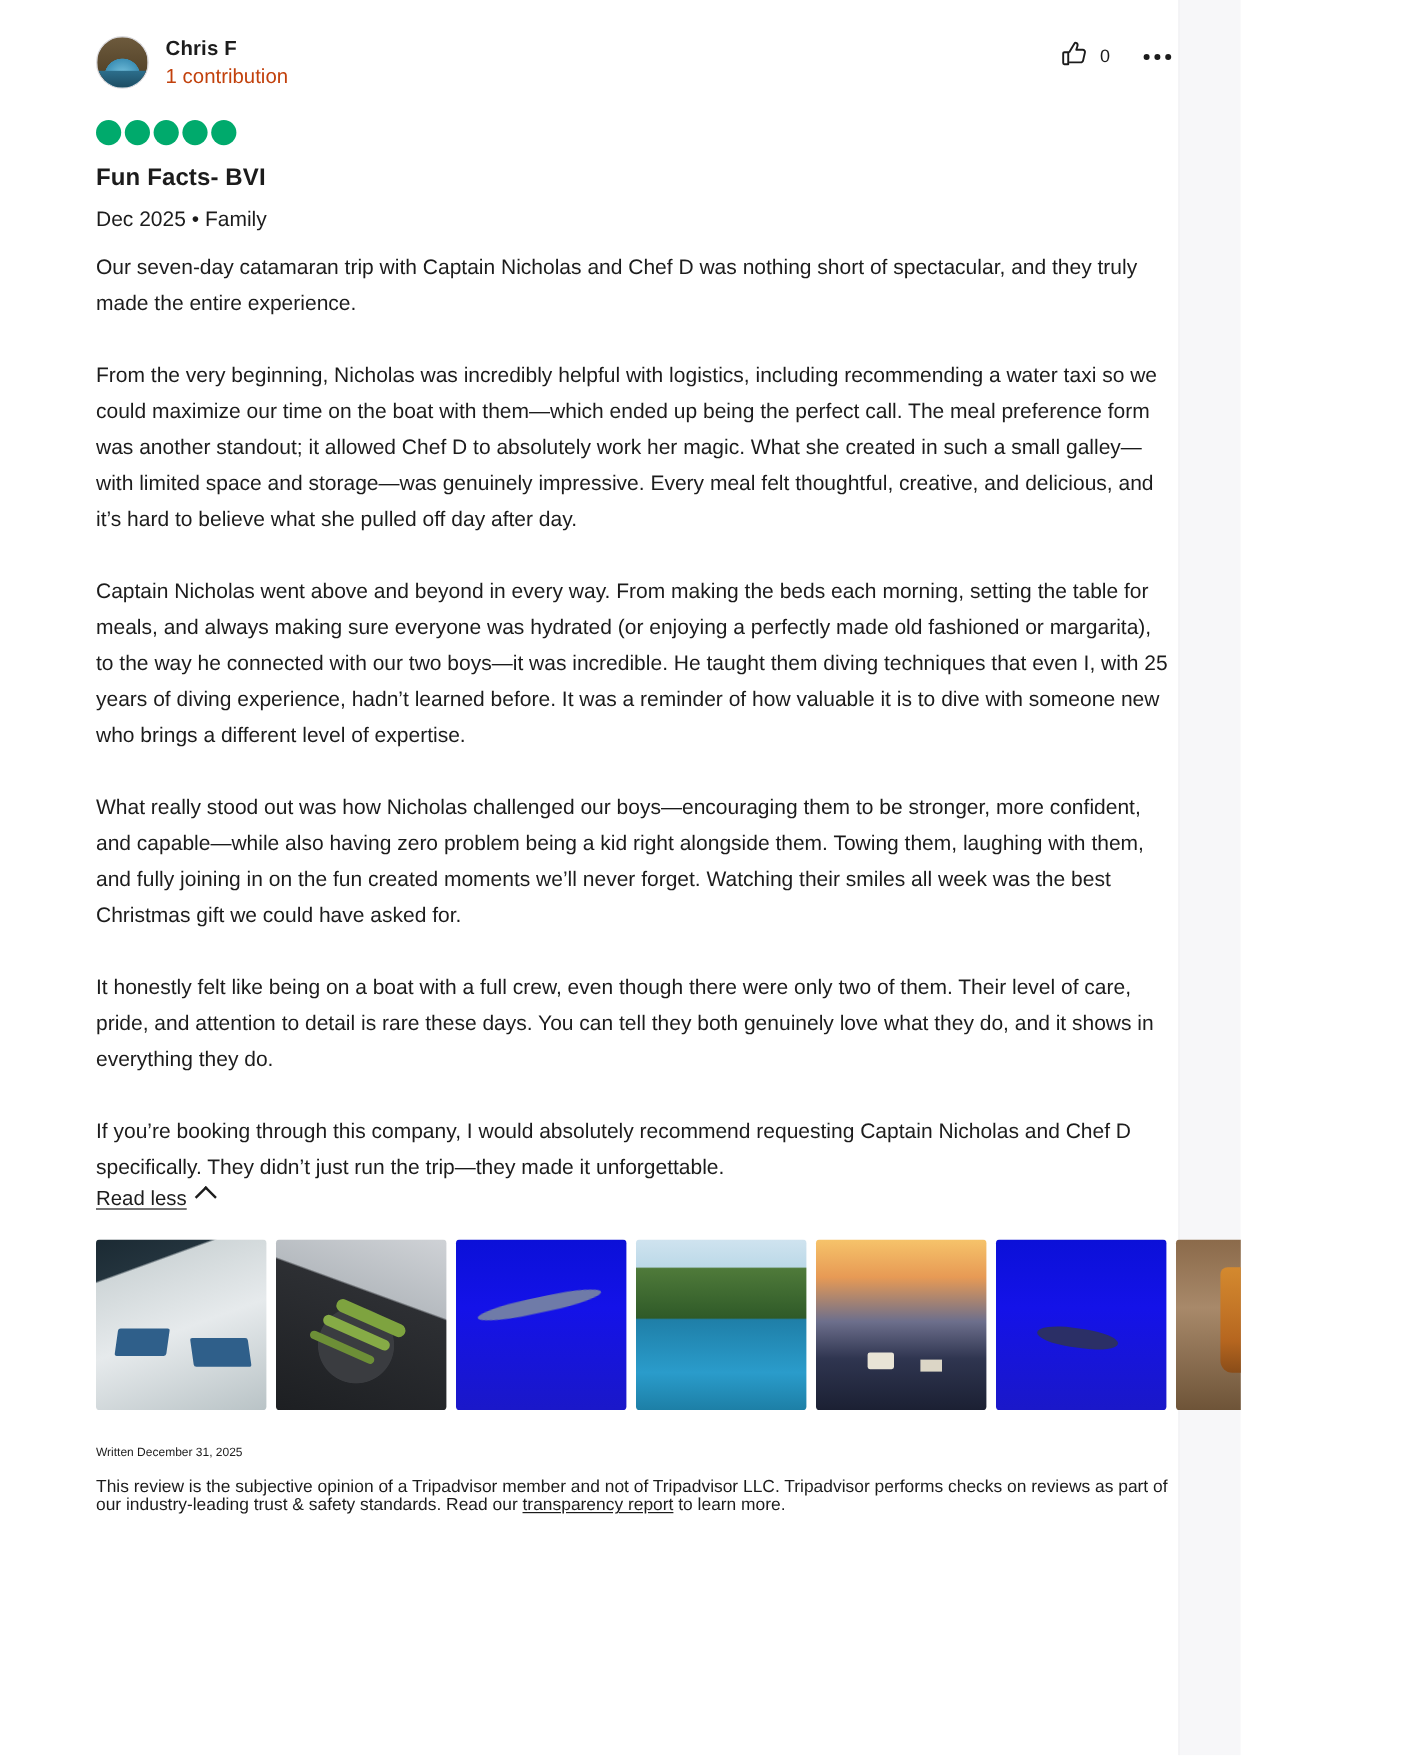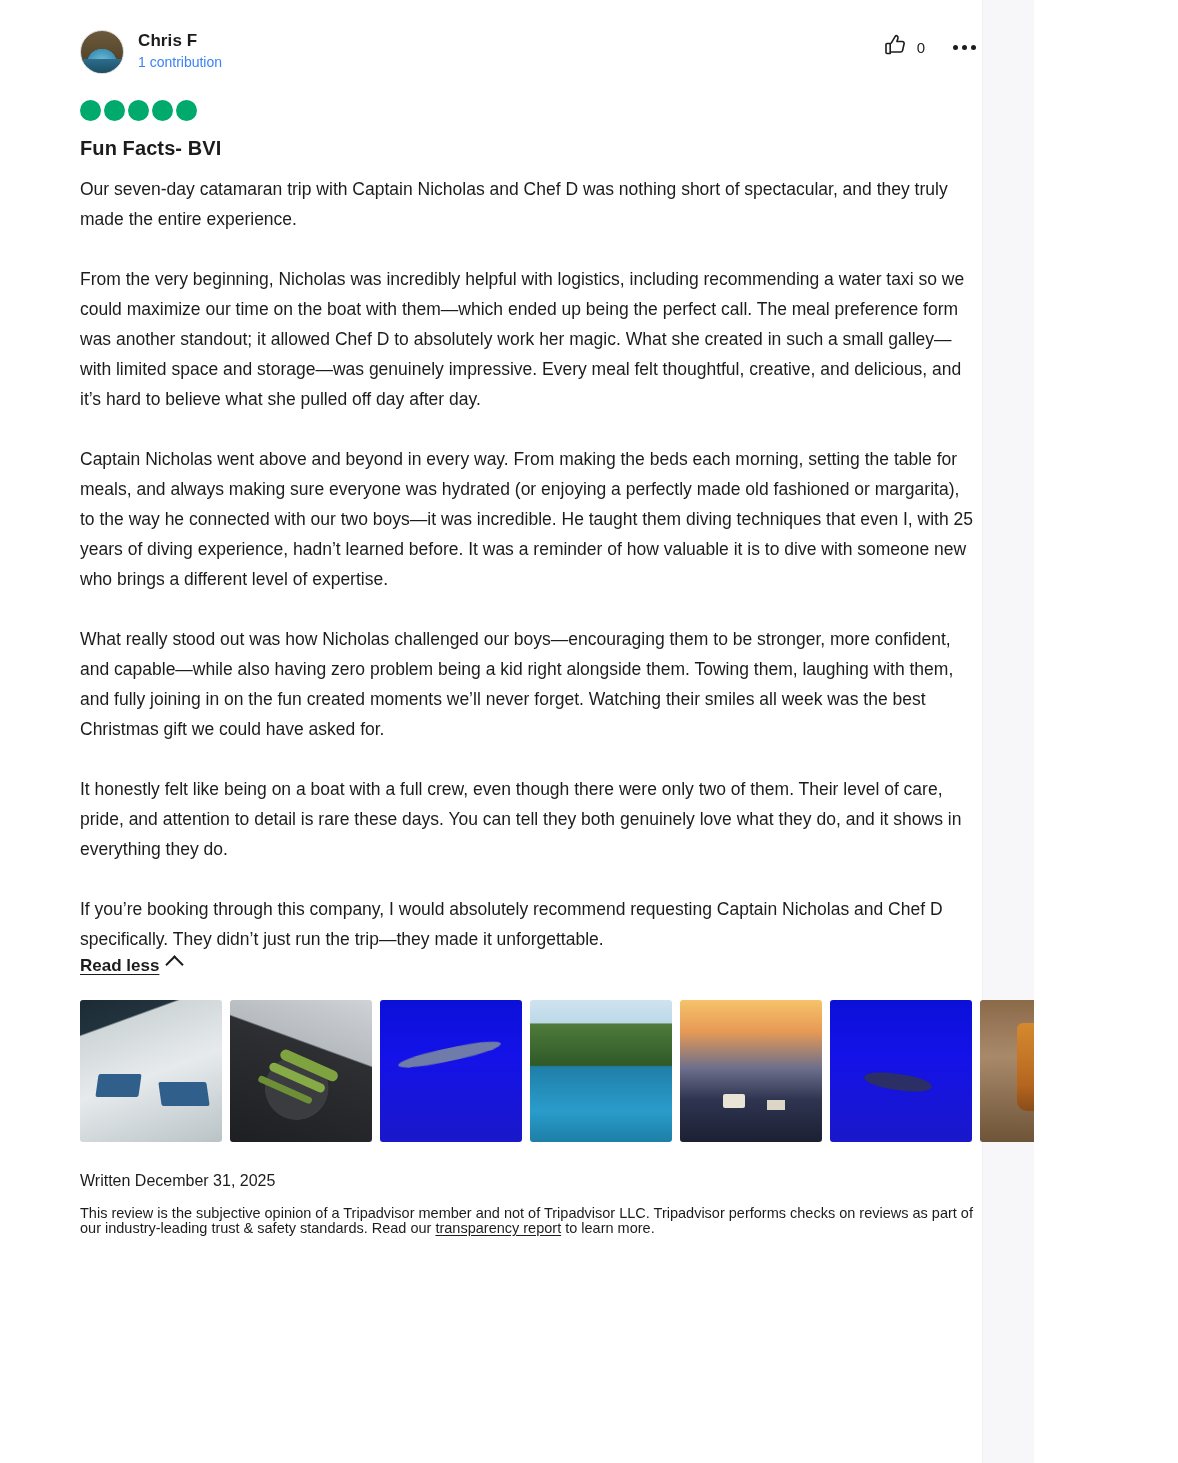--- a/index.html
+++ b/index.html
@@ -53,22 +53,22 @@
     background: linear-gradient(#2c6e8c, #1d4d63);
   }
   .user-meta { display: flex; flex-direction: column; gap: 3px; padding-top: 1px; }
   .user-name {
     font-size: 17px;
     font-weight: 700;
     color: #1c1c1c;
     letter-spacing: .1px;
   }
   .user-contrib {
-    font-size: 14px;
-    color: #3b82f6;
+    font-size: 17px;
+    color: #c2410c;
   }
   .header-actions {
     margin-left: auto;
     display: flex;
     align-items: center;
     gap: 28px;
     padding-top: 4px;
   }
   .helpful {
     display: flex;
@@ -128,21 +128,21 @@
   }
   .read-less {
     margin: 2px 0 0 0;
     display: inline-flex;
     align-items: center;
     gap: 9px;
     cursor: pointer;
   }
   .read-less-label {
     font-size: 17px;
-    font-weight: 700;
+    font-weight: 400;
     color: #1c1c1c;
     text-decoration: underline;
     text-underline-offset: 3px;
   }
   .chev {
     width: 13px; height: 13px;
     border-left: 2.2px solid #1c1c1c;
     border-top: 2.2px solid #1c1c1c;
     transform: rotate(45deg);
     margin-top: -4px;
@@ -233,21 +233,21 @@
   }
   .photo.p7::after {
     content:"";
     position:absolute; left:70%; top:74%; width:26%; height:22%;
     background: linear-gradient(135deg,#7fd6c2,#e8e46a 60%,#e06a6a);
     border-radius:2px; transform: rotate(-12deg);
   }
   
   .written {
     margin: 30px 0 0 0;
-    font-size: 16px;
+    font-size: 10px;
     color: #1c1c1c;
   }
   .disclaimer {
     margin: 16px 0 0 0;
     font-size: 14.5px;
     line-height: 15px;
     color: #1c1c1c;
     max-width: 1040px;
   }
   .disclaimer a {
@@ -293,20 +293,21 @@
     <div class="rating">
       <span class="bubble"></span>
       <span class="bubble"></span>
       <span class="bubble"></span>
       <span class="bubble"></span>
       <span class="bubble"></span>
     </div>
 
     
     <div class="review-title">Fun Facts- BVI</div>
+    <div class="trip-meta">Dec 2025 • Family</div>
 
     
     <div class="review-body">Our seven-day catamaran trip with Captain Nicholas and Chef D was nothing short of spectacular, and they truly made the entire experience.
 
 From the very beginning, Nicholas was incredibly helpful with logistics, including recommending a water taxi so we could maximize our time on the boat with them—which ended up being the perfect call. The meal preference form was another standout; it allowed Chef D to absolutely work her magic. What she created in such a small galley—with limited space and storage—was genuinely impressive. Every meal felt thoughtful, creative, and delicious, and it’s hard to believe what she pulled off day after day.
 
 Captain Nicholas went above and beyond in every way. From making the beds each morning, setting the table for meals, and always making sure everyone was hydrated (or enjoying a perfectly made old fashioned or margarita), to the way he connected with our two boys—it was incredible. He taught them diving techniques that even I, with 25 years of diving experience, hadn’t learned before. It was a reminder of how valuable it is to dive with someone new who brings a different level of expertise.
 
 What really stood out was how Nicholas challenged our boys—encouraging them to be stronger, more confident, and capable—while also having zero problem being a kid right alongside them. Towing them, laughing with them, and fully joining in on the fun created moments we’ll never forget. Watching their smiles all week was the best Christmas gift we could have asked for.
 

